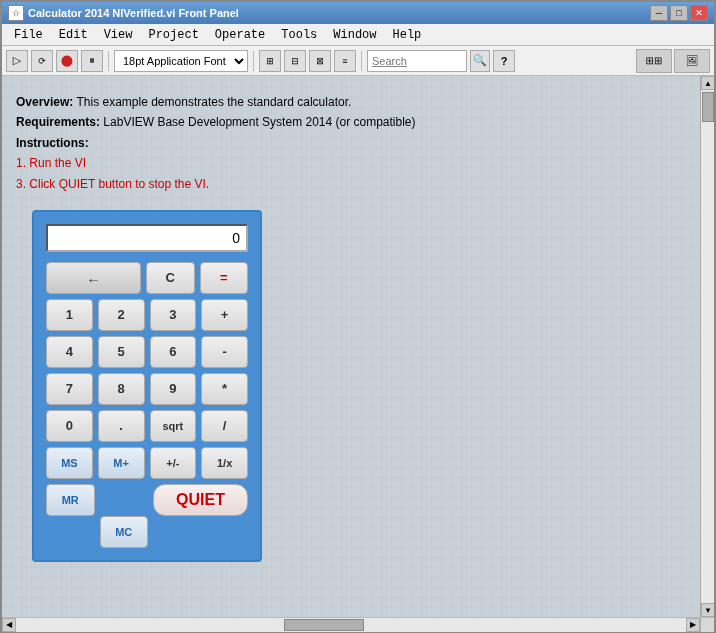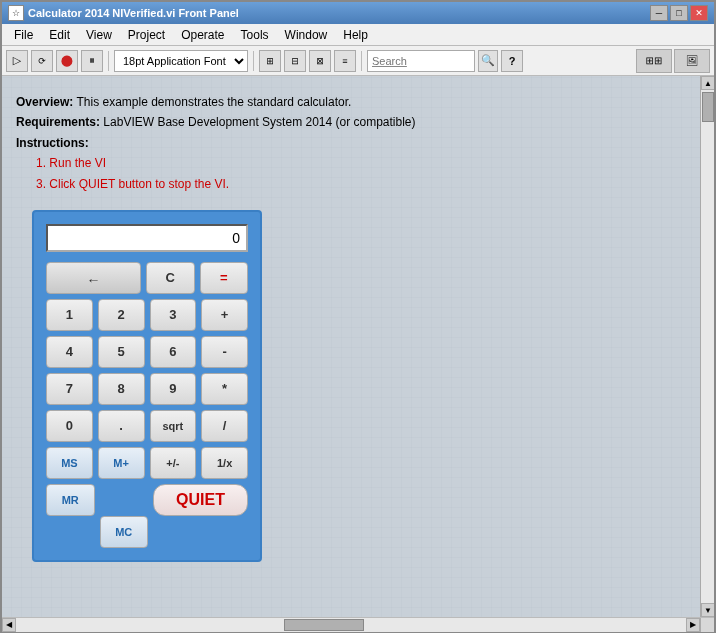--- a/index.html
+++ b/index.html
@@ -9,48 +9,48 @@
     .window { width: 716px; height: 633px; display: flex; flex-direction: column; border: 2px solid #888; background: #ececec; }
     .title-bar { background: linear-gradient(to bottom, #6a9fd8, #4a7db8); height: 22px; display: flex; align-items: center; padding: 0 6px; gap: 4px; }
     .title-bar-icon { width: 16px; height: 16px; background: #fff; border: 1px solid #888; display: flex; align-items: center; justify-content: center; font-size: 9px; color: #333; }
     .title-bar-text { color: white; font-size: 11px; font-weight: bold; flex: 1; }
     .title-bar-btns { display: flex; gap: 2px; }
     .tb-btn { width: 18px; height: 16px; background: #c0c0c0; border: 1px solid #888; cursor: pointer; display: flex; align-items: center; justify-content: center; font-size: 9px; }
     .tb-btn.close { background: #e05050; color: white; }
 
     
     .menu-bar { background: #f0f0f0; border-bottom: 1px solid #bbb; height: 22px; display: flex; align-items: center; padding: 0 4px; }
-    .menu-item { padding: 2px 8px; font-size: 12px; cursor: pointer; }
+    .menu-item { padding: 2px 8px; font-size: 12px; cursor: pointer; font-family: Liberation Mono, monospace; }
 
     
     .toolbar { background: #f0f0f0; border-bottom: 1px solid #bbb; height: 30px; display: flex; align-items: center; padding: 0 4px; gap: 3px; }
     .tb-icon { width: 22px; height: 22px; background: #e0e0e0; border: 1px solid #aaa; display: flex; align-items: center; justify-content: center; font-size: 11px; cursor: pointer; }
     .tb-separator { width: 1px; height: 20px; background: #bbb; margin: 0 2px; }
     .font-select { height: 22px; background: white; border: 1px solid #aaa; font-size: 11px; padding: 0 4px; min-width: 130px; }
-    .search-box { height: 22px; background: white; border: 1px solid #aaa; font-size: 11px; padding: 0 4px; width: 108px; color: #888; text-decoration: underline; }
+    .search-box { height: 22px; background: white; border: 1px solid #aaa; font-size: 11px; padding: 0 4px; width: 100px; color: #888; text-decoration: underline; }
     .search-btn { width: 20px; height: 22px; background: #e0e0e0; border: 1px solid #aaa; display: flex; align-items: center; justify-content: center; cursor: pointer; font-size: 11px; }
     .help-btn { width: 22px; height: 22px; background: #e0e0e0; border: 1px solid #aaa; display: flex; align-items: center; justify-content: center; font-size: 11px; cursor: pointer; font-weight: bold; }
     .toolbar-icons-right { display: flex; gap: 2px; margin-left: auto; }
     .panel-icon { width: 36px; height: 24px; background: #d0d0d0; border: 1px solid #aaa; display: flex; align-items: center; justify-content: center; font-size: 10px; }
 
     
     .content-area { flex: 1; display: flex; overflow: hidden; }
     .main-panel { flex: 1; background: #c8d0d8; background-image: 
       repeating-linear-gradient(0deg, transparent, transparent 9px, rgba(180,190,200,0.4) 10px),
       repeating-linear-gradient(90deg, transparent, transparent 9px, rgba(180,190,200,0.4) 10px);
       overflow: auto; padding: 10px; position: relative; }
     .scrollbar-v { width: 14px; background: #d8d8d8; border-left: 1px solid #aaa; display: flex; flex-direction: column; }
     .scrollbar-btn { width: 14px; height: 14px; background: #d0d0d0; border: 1px solid #aaa; display: flex; align-items: center; justify-content: center; font-size: 8px; cursor: pointer; }
     .scrollbar-track { flex: 1; background: #e8e8e8; position: relative; }
     .scrollbar-thumb { width: 12px; height: 30px; background: #b0b0b0; border: 1px solid #888; position: absolute; top: 2px; left: 1px; }
 
     
     .description { background: transparent; padding: 6px 4px; font-size: 12px; line-height: 1.7; color: #000; margin-bottom: 10px; }
     .desc-bold { font-weight: bold; margin-top: 24px; }
-    .desc-red { color: #cc0000; margin-left: 20px; }
+    .desc-red { color: #cc0000; }
 
     
     .calc-widget { background: #4a8fd4; border: 2px solid #3a7fc4; border-radius: 4px; padding: 12px; width: 230px; margin-left: 20px; }
     .calc-display { background: white; border: 2px inset #aaa; height: 28px; display: flex; align-items: center; justify-content: flex-end; padding: 0 6px; font-size: 14px; margin-bottom: 10px; }
     .calc-buttons { display: flex; flex-direction: column; gap: 5px; }
     .calc-row { display: flex; gap: 5px; }
     .calc-btn { background: linear-gradient(to bottom, #f0f0f0, #d8d8d8); border: 1px solid #aaa; border-radius: 4px; height: 32px; display: flex; align-items: center; justify-content: center; cursor: pointer; font-size: 13px; font-weight: bold; color: #333; flex: 1; }
     .calc-btn.wide { flex: 2; }
     .calc-btn.backspace { background: linear-gradient(to bottom, #e8e8e8, #c8c8c8); font-size: 14px; flex: 2; }
     .calc-btn.op-c { color: #333; }

